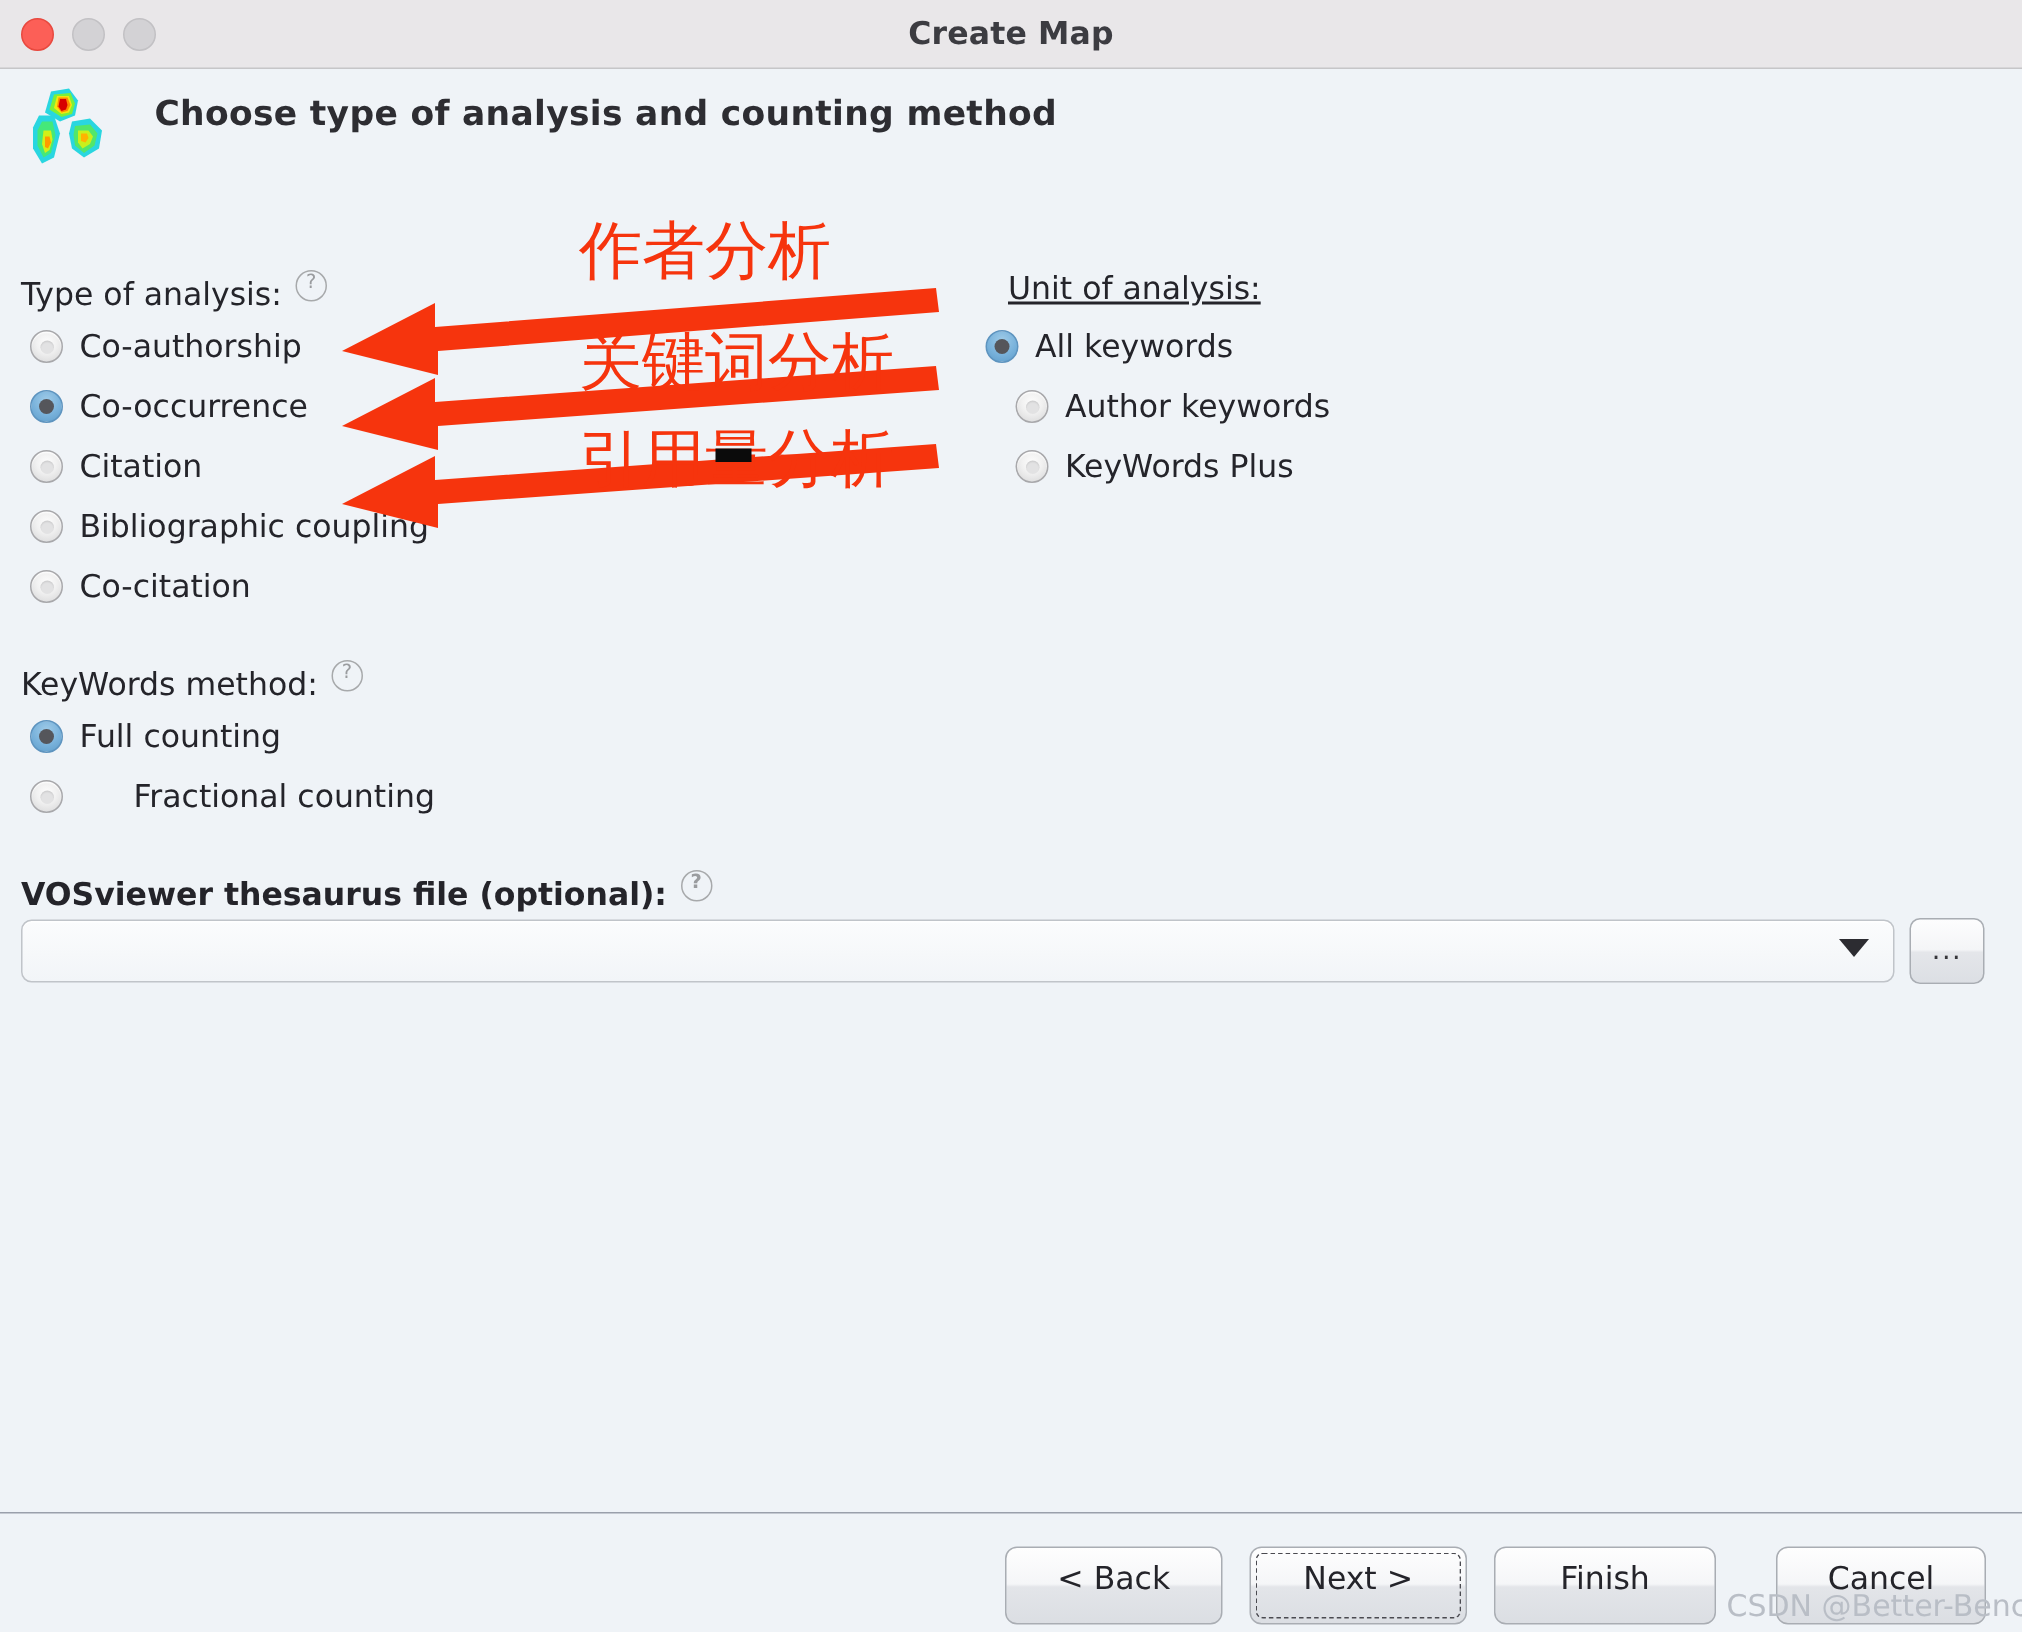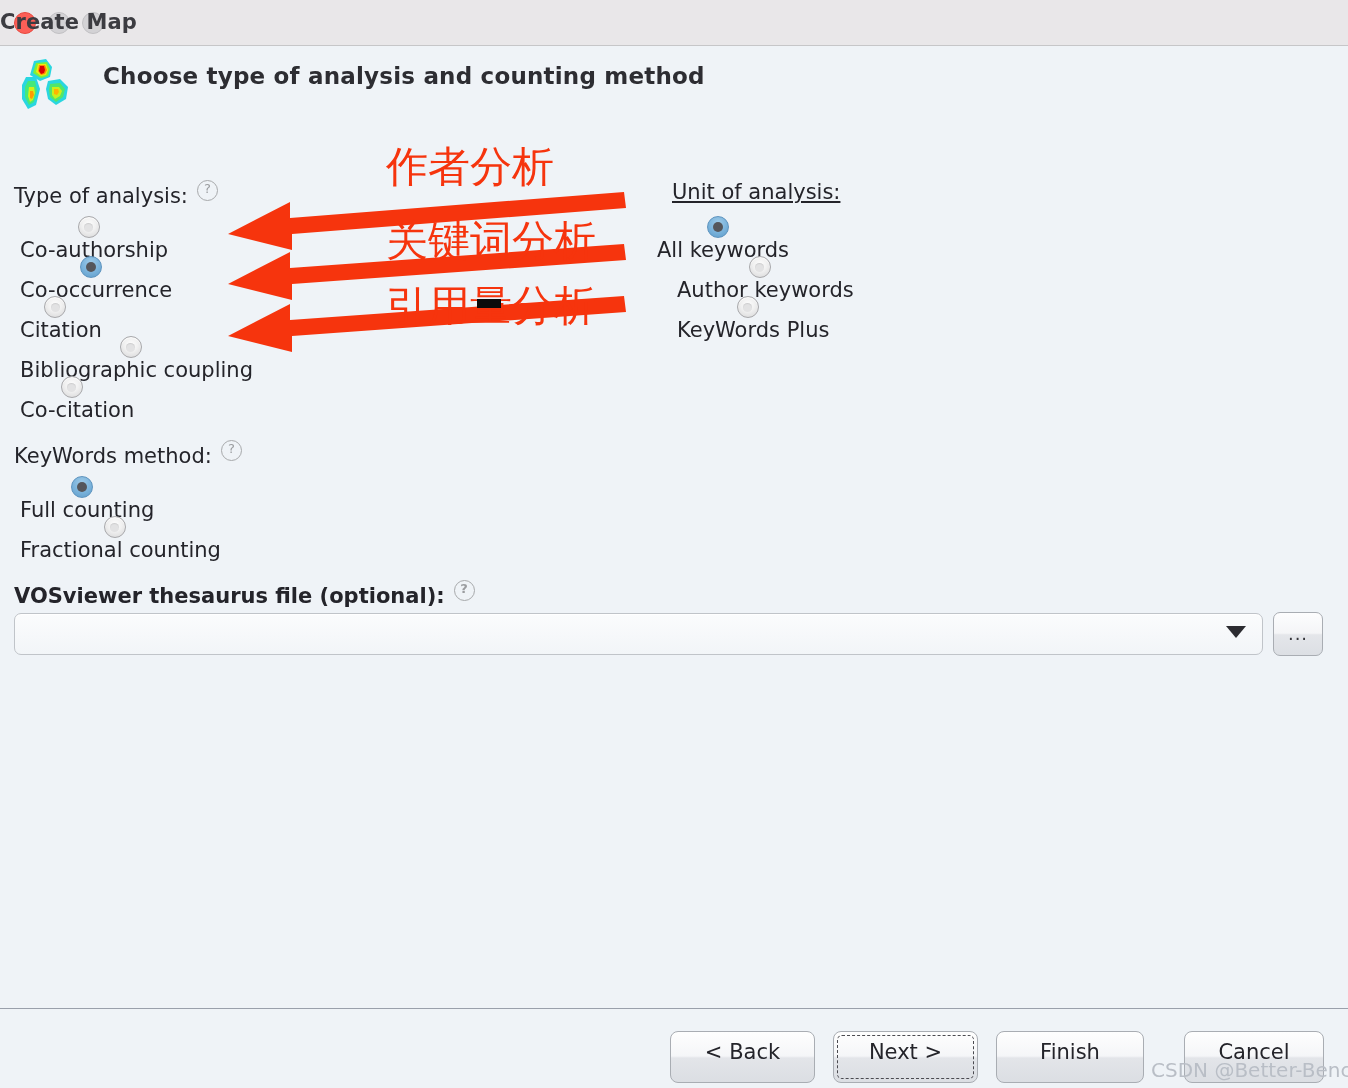--- a/index.html
+++ b/index.html
@@ -40,21 +40,21 @@
     box-sizing: border-box;
   }
   .traffic.close  { left: 14px;  background: #fc5f57; border: 1px solid #e8493f; }
   .traffic.min    { left: 48px;  background: #d3d2d5; border: 1px solid #c2c1c4; }
   .traffic.max    { left: 82px;  background: #d3d2d5; border: 1px solid #c2c1c4; }
   .window-title {
     position: absolute;
     left: 0; top: 0;
     width: 1348px;
     line-height: 44px;
-    text-align: left;
+    text-align: center;
     font-size: 21px;
     font-weight: bold;
     color: #3c3c41;
     letter-spacing: 0.1px;
   }
 
   
   .header {
     position: absolute;
     left: 0; top: 47px;
@@ -103,21 +103,20 @@
     font-family: "DejaVu Sans", "Liberation Sans", sans-serif;
   }
 
   
   .radio-row {
     position: absolute;
     height: 30px;
     display: flex;
     align-items: center;
     white-space: nowrap;
-    flex-direction: column;
   }
   .radio {
     width: 22px;
     height: 22px;
     border-radius: 50%;
     flex: 0 0 auto;
     box-sizing: border-box;
     position: relative;
     margin-right: 11px;
   }
@@ -332,21 +331,21 @@
     <span class="radio-label">KeyWords Plus</span>
   </div>
 
   <div class="section-label" style="left:14px; top:440px;">
     <span>KeyWords method:</span><span class="help-icon"></span>
   </div>
   <div class="radio-row" style="left:20px; top:476px;">
     <span class="radio on"></span>
     <span class="radio-label">Full counting</span>
   </div>
-  <div class="radio-row" style="left:20px; top:516px;">
+  <div class="radio-row" style="left:20px; top:516px;gap:36px;">
     <span class="radio off"></span>
     <span class="radio-label">Fractional counting</span>
   </div>
 
   <div class="section-label" style="left:14px; top:580px; font-weight:bold;">
     <span>VOSviewer thesaurus file (optional):</span><span class="help-icon"></span>
   </div>
   <div class="combo">
     <span class="combo-value"></span>
     <span class="combo-arrow"></span>

